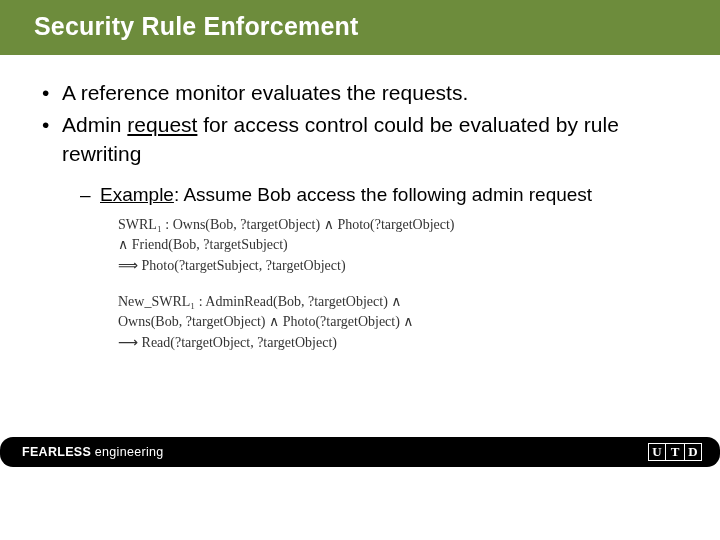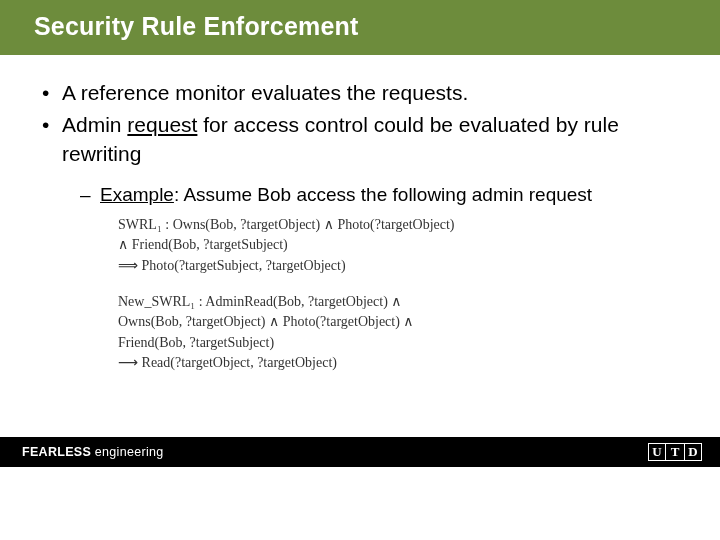--- a/index.html
+++ b/index.html
@@ -10,21 +10,21 @@
   .body { padding: 24px 40px 0 40px; color: #000; }
   .bullets { list-style: none; }
   .bullets > li { font-size: 21px; line-height: 1.35; margin-bottom: 4px; padding-left: 22px; position: relative; }
   .bullets > li::before { content: "•"; position: absolute; left: 2px; top: 0; font-size: 21px; }
   .sublist { list-style: none; margin-top: 14px; margin-left: 18px; }
   .sublist > li { font-size: 19px; line-height: 1.32; margin-bottom: 6px; padding-left: 20px; position: relative; }
   .sublist > li::before { content: "–"; position: absolute; left: 0; top: 0; }
   .underline { text-decoration: underline; }
   .formula { font-family: "Times New Roman", Times, serif; font-size: 14px; color: #333; margin: 8px 0 16px 56px; line-height: 1.45; }
   .formula .row { display: block; }
-  .footer { position: absolute; left: 0; right: 0; bottom: 0; height: 30px; background: #000; color: #fff; display: flex; align-items: center; justify-content: space-between; padding: 0 18px 0 22px; }
+  .footer { position: absolute; left: 0; right: 0; bottom: 0; height: 30px; background: #000; color: #fff; display: flex; align-items: center; justify-content: space-between; padding: 0 18px 0 22px; border-radius: 13px; }
   .footer-left { font-size: 12.5px; letter-spacing: 0.3px; }
   .footer-left .bold { font-weight: bold; }
   .utd-logo { display: flex; align-items: center; gap: 0; }
   .utd-box { border: 1.5px solid #fff; height: 18px; display: inline-flex; align-items: center; justify-content: center; font-family: "Times New Roman", serif; font-weight: bold; background: #000; }
   .utd-u  { width: 18px; font-size: 13px; }
   .utd-t  { width: 18px; font-size: 13px; border-left: none; border-right: none; }
   .utd-d  { width: 18px; font-size: 13px; }
 </style>
 </head>
 <body>
@@ -52,21 +52,20 @@
         <div class="formula">
           <span class="row">SWRL₁ :   Owns(Bob, ?targetObject)  ∧  Photo(?targetObject)</span>
           <span class="row">∧  Friend(Bob, ?targetSubject)</span>
           <span class="row">⟹  Photo(?targetSubject, ?targetObject)</span>
         </div>
 
 
         <div class="formula">
           <span class="row">New_SWRL₁ :   AdminRead(Bob, ?targetObject)  ∧</span>
           <span class="row">Owns(Bob, ?targetObject)  ∧  Photo(?targetObject)  ∧</span>
-          <span class="row">Friend(Bob, ?targetSubject)</span>
           <span class="row">⟶  Read(?targetObject, ?targetObject)</span>
         </div>
 
       </li>
     </ul>
   </div>
 
   <div class="footer">
     <div class="footer-left">
       <span class="bold">FEARLESS</span><span> engineering</span>

